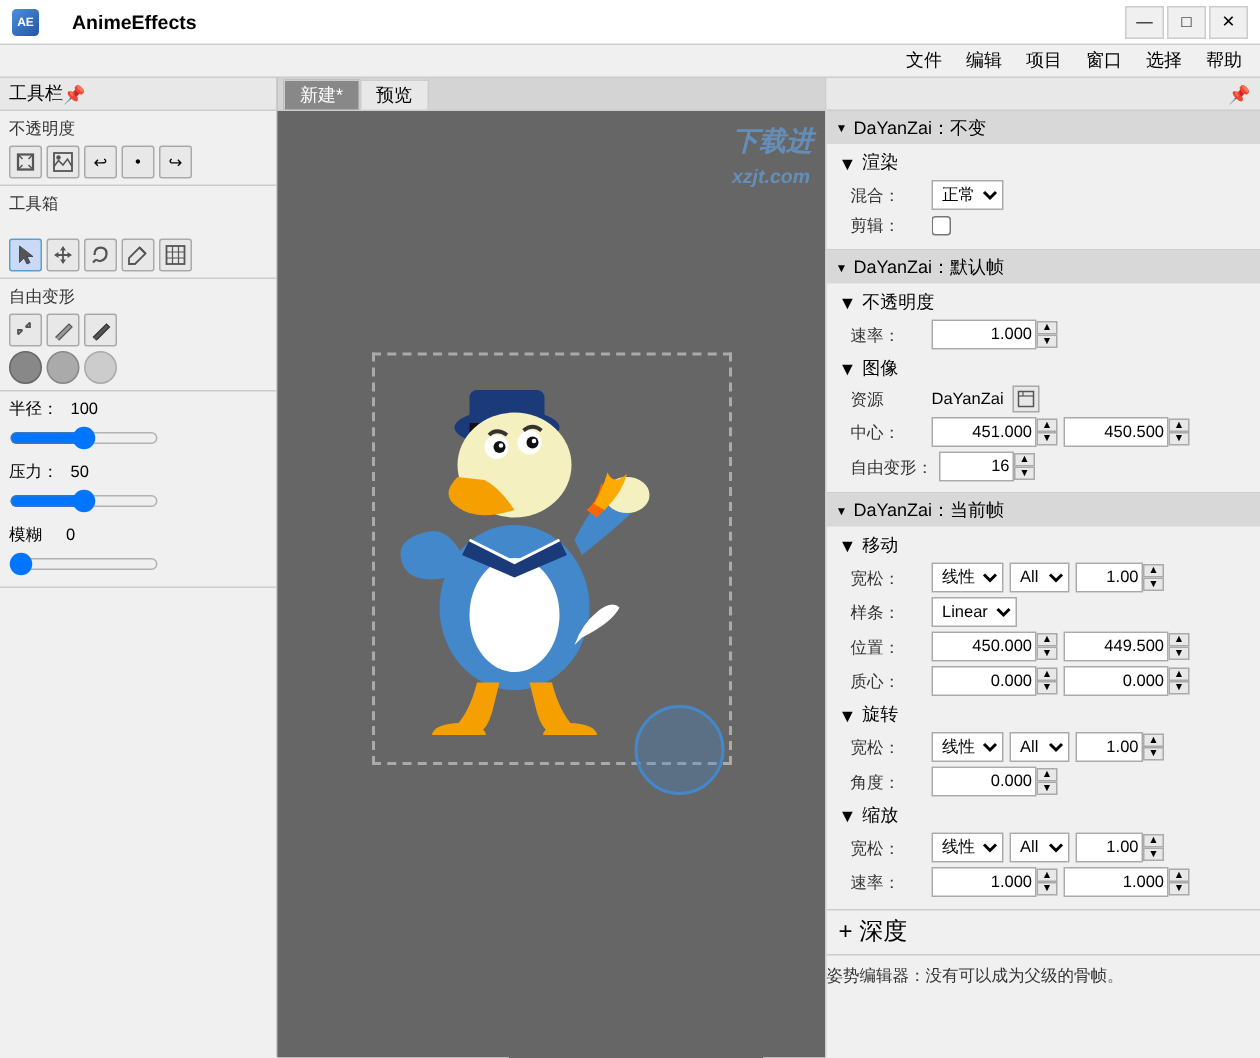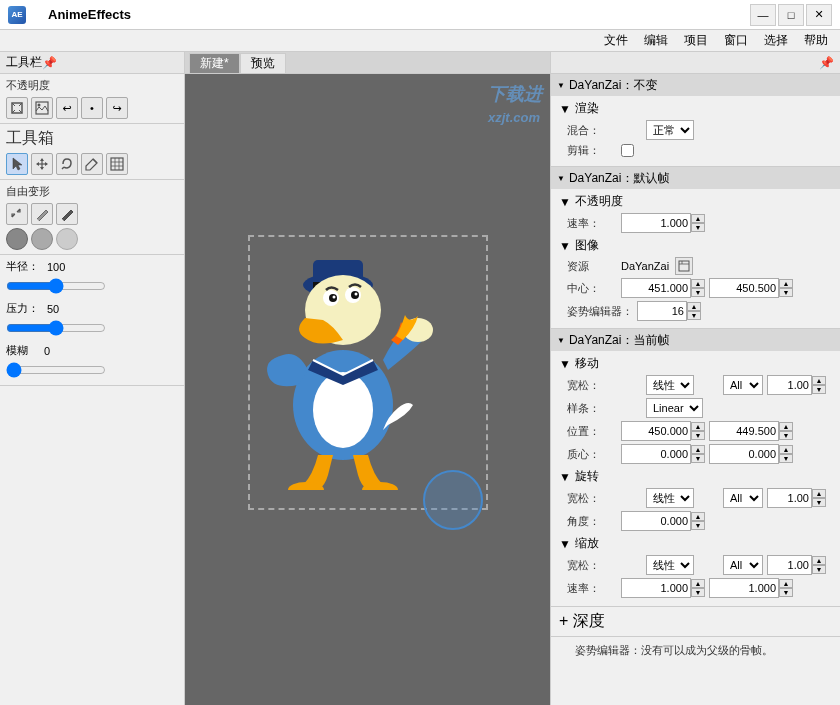--- a/index.html
+++ b/index.html
@@ -25,21 +25,21 @@
     
     .panel-header { background: #e8e8e8; border-bottom: 1px solid #ccc; padding: 2px 6px; display: flex; align-items: center; font-size: 12px; height: 22px; }
     
     .view-settings { padding: 4px 6px; border-bottom: 1px solid #ccc; }
     .view-settings-title { font-size: 11px; margin-bottom: 4px; color: #333; }
     .icon-row { display: flex; gap: 3px; align-items: center; flex-wrap: wrap; }
     .tool-icon { width: 22px; height: 22px; border: 1px solid #aaa; background: #e8e8e8; display: flex; align-items: center; justify-content: center; cursor: pointer; font-size: 11px; border-radius: 2px; }
     .tool-icon.active { background: #c8daf5; border-color: #5a9fd4; }
     
     .toolbox { padding: 4px 6px; border-bottom: 1px solid #ccc; }
-    .toolbox-title { font-size: 16px; margin-bottom: 4px; color: #333; }
+    .toolbox-title { font-size: 11px; margin-bottom: 16px; color: #333; }
     
     .free-transform { padding: 4px 6px; border-bottom: 1px solid #ccc; }
     
     .slider-section { padding: 4px 6px; border-bottom: 1px solid #ccc; }
     .slider-row { display: flex; align-items: center; gap: 8px; margin-bottom: 4px; }
     .slider-label { font-size: 11px; min-width: 30px; }
     .slider-value { font-size: 11px; min-width: 25px; }
     input[type=range] { width: 80px; height: 16px; }
     
     
@@ -59,21 +59,21 @@
     .right-panel { width: 290px; background: #f0f0f0; border-left: 1px solid #ccc; overflow-y: auto; flex-shrink: 0; }
     .right-panel-header { background: #e8e8e8; border-bottom: 1px solid #ccc; padding: 2px 6px; display: flex; align-items: center; justify-content: space-between; height: 22px; }
     
     
     .prop-section { border-bottom: 1px solid #ccc; }
     .prop-section-header { background: #d8d8d8; padding: 2px 6px; font-size: 12px; display: flex; align-items: center; gap: 4px; cursor: pointer; height: 22px; }
     .triangle { font-size: 8px; }
     .prop-content { padding: 4px 8px; }
     .prop-row { display: flex; align-items: center; gap: 4px; margin-bottom: 3px; font-size: 11px; }
     .prop-label { min-width: 50px; color: #333; }
-    .prop-select { height: 20px; font-size: 11px; border: 1px solid #aaa; background: white; padding: 0 2px; margin-left: 25px; }
+    .prop-select { height: 20px; font-size: 11px; border: 1px solid #aaa; background: white; padding: 0 2px; }
     .prop-checkbox { margin: 0; }
     .prop-input { height: 20px; font-size: 11px; border: 1px solid #aaa; background: white; padding: 0 2px; width: 70px; text-align: right; }
     .spin-btn-group { display: flex; flex-direction: column; }
     .spin-btn { width: 14px; height: 9px; border: 1px solid #aaa; background: #e8e8e8; cursor: pointer; display: flex; align-items: center; justify-content: center; font-size: 7px; line-height: 1; }
     .spinbox { display: flex; align-items: center; }
     
     
     .watermark { position: absolute; top: 50%; right: 20px; transform: translateY(-50%); color: rgba(100,150,220,0.6); font-size: 16px; font-style: italic; pointer-events: none; }
     
     
@@ -379,21 +379,21 @@
             </div>
             <div class="spinbox">
               <input type="text" class="prop-input" value="450.500" style="">
               <div class="spin-btn-group">
                 <div class="spin-btn">▲</div>
                 <div class="spin-btn">▼</div>
               </div>
             </div>
           </div>
           <div class="prop-row indent">
-            <span class="prop-label">姿势编辑器：</span>
+            <span class="prop-label">自由变形：</span>
             <div class="spinbox">
               <input type="text" class="prop-input" value="16" style="width: 50px;">
               <div class="spin-btn-group">
                 <div class="spin-btn">▲</div>
                 <div class="spin-btn">▼</div>
               </div>
             </div>
           </div>
         </div>
       </div>
@@ -542,18 +542,18 @@
           </div>
         </div>
 
       </div>
     </div>
 
     <div style="padding:4px 8px;border-bottom:1px solid #ccc;font-size:16px;">
       <span>+ 深度</span>
     </div>
 
-    <div style="padding:6px 24px;font-size:11px;color:#333;font-family:Liberation Mono, monospace;">
+    <div style="padding:6px 0;font-size:11px;color:#333;font-family:Liberation Mono, monospace;">
       <span>姿势编辑器：没有可以成为父级的骨帧。</span>
     </div>
 
   </div>
 </div>
 
 </body></html>

